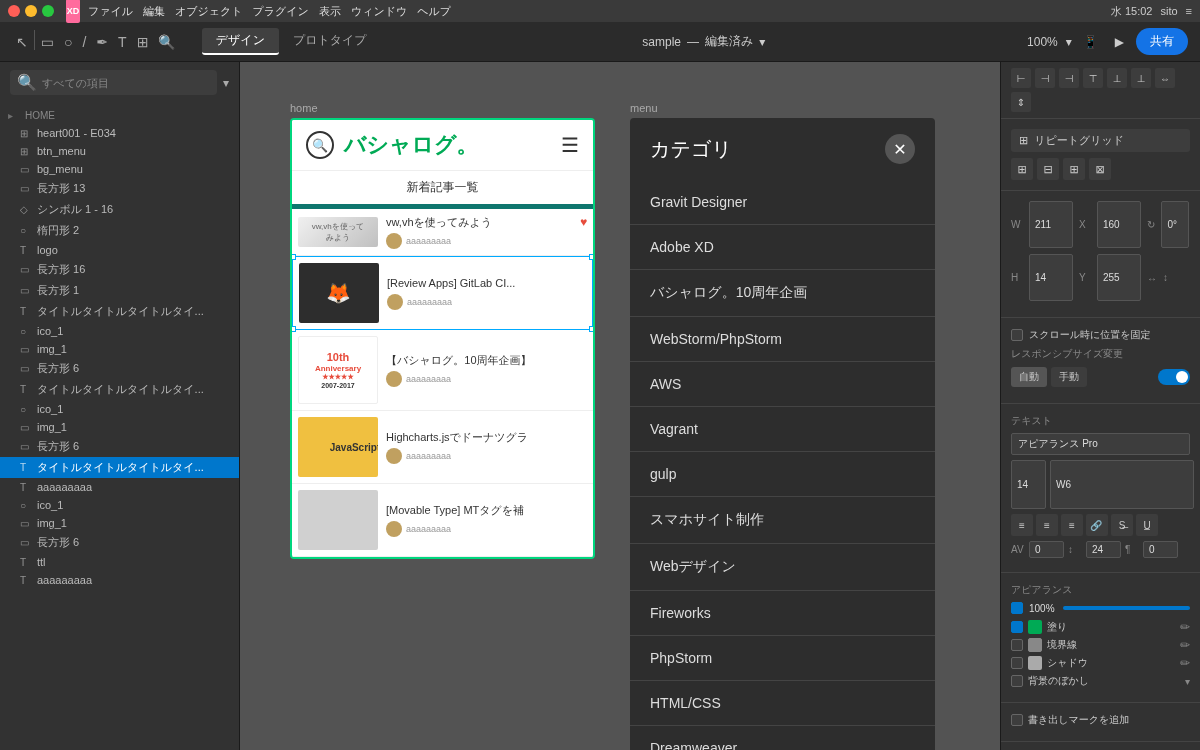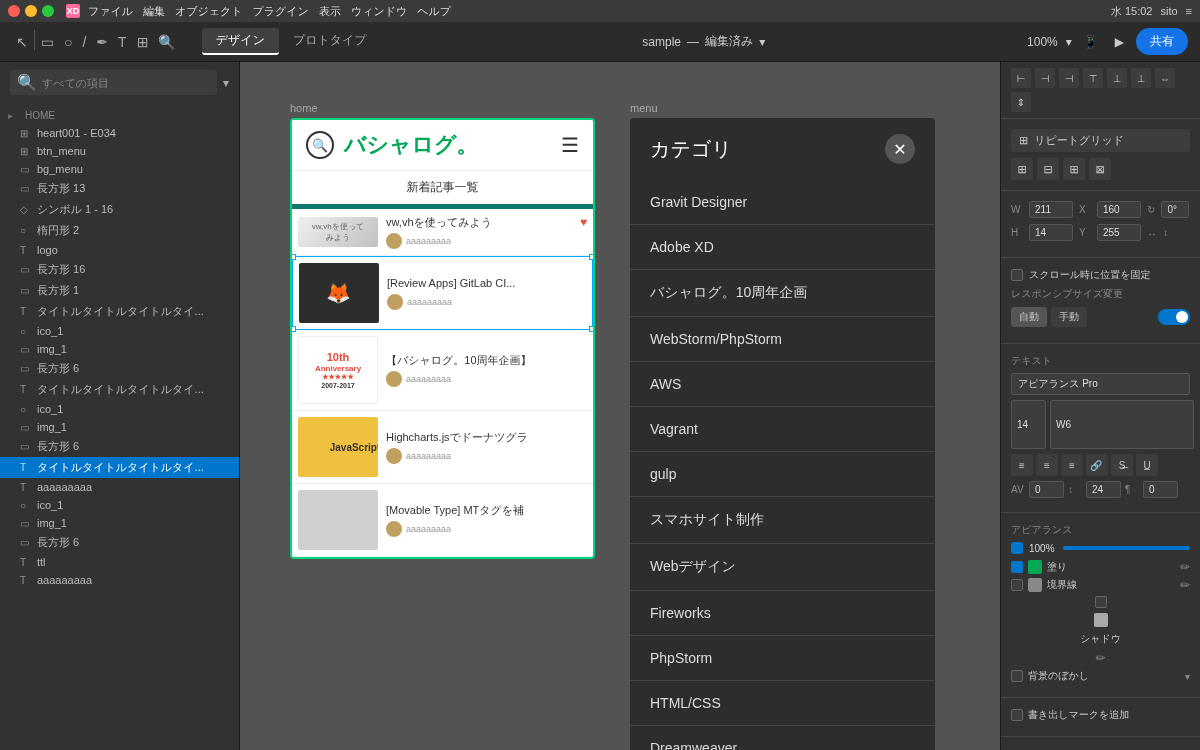--- a/index.html
+++ b/index.html
@@ -10,21 +10,21 @@
       height: 22px;
       background: #3a3a3a;
       display: flex;
       align-items: center;
       padding: 0 8px;
       gap: 8px;
       font-size: 11px;
       color: #ccc;
     }
     .titlebar-left { display: flex; align-items: center; gap: 6px; }
-    .titlebar-icon { width: 14px; height: 14px; background: #ff6b9d; border-radius: 2px; display: flex; align-items: center; justify-content: center; font-size: 9px; color: white; font-weight: bold; }
+    .titlebar-icon { width: 14px; height: 24px; background: #ff6b9d; border-radius: 2px; display: flex; align-items: center; justify-content: center; font-size: 9px; color: white; font-weight: bold; }
     .titlebar-menus { display: flex; gap: 10px; font-size: 11px; color: #ddd; flex: 1; }
     .titlebar-menus span { cursor: pointer; }
     .titlebar-right { display: flex; align-items: center; gap: 8px; font-size: 11px; color: #ccc; }
     .traffic-lights { display: flex; gap: 5px; margin-right: 6px; }
     .tl { width: 12px; height: 12px; border-radius: 50%; }
     .tl-red { background: #ff5f57; }
     .tl-yellow { background: #febc2e; }
     .tl-green { background: #28c840; }
 
     
@@ -278,21 +278,21 @@
       font-size: 11px; cursor: pointer;
     }
     .props-row {
       display: flex; align-items: center; gap: 6px; margin-bottom: 6px;
     }
     .prop-label { color: #888; font-size: 10px; min-width: 12px; }
     .prop-input {
       background: #3d3d3d;
       border: 1px solid #555;
       border-radius: 2px;
-      padding: 2px 5px;
+      padding: 17px 5px;
       font-size: 10px;
       color: #ddd;
       width: 44px;
     }
     .prop-icon { font-size: 10px; color: #888; }
     .checkbox-row {
       display: flex; align-items: center; gap: 6px; margin-bottom: 5px;
     }
     .cb { width: 12px; height: 12px; border: 1px solid #666; border-radius: 2px; background: #3d3d3d; flex-shrink: 0; }
     .cb.checked { background: #0077cc; border-color: #0077cc; }
@@ -345,21 +345,21 @@
     .opacity-bar {
       flex: 1; height: 4px; background: linear-gradient(to right, #0077cc, #0077cc 100%); border-radius: 2px;
     }
     .opacity-label { font-size: 10px; color: #ddd; min-width: 28px; }
     .fill-row { display: flex; align-items: center; gap: 5px; margin-bottom: 4px; }
     .fill-swatch { width: 14px; height: 14px; border-radius: 2px; }
     .fill-label { font-size: 10px; color: #ccc; flex: 1; }
     .fill-edit { font-size: 12px; color: #888; cursor: pointer; }
     .border-row { display: flex; align-items: center; gap: 5px; margin-bottom: 4px; }
     .border-swatch { width: 14px; height: 14px; border-radius: 2px; border: 1px solid #888; }
-    .shadow-row { display: flex; align-items: center; gap: 5px; margin-bottom: 4px; flex-direction: column; }
+    .shadow-row { display: flex; align-items: center; gap: 5px; margin-bottom: 4px; }
     .shadow-swatch { width: 14px; height: 14px; border-radius: 2px; background: #aaa; }
     .blur-row { display: flex; align-items: center; gap: 5px; margin-bottom: 4px; }
     .export-row { display: flex; align-items: center; gap: 5px; margin-bottom: 4px; }
 
     .toolbar-icon-group { display: flex; gap: 2px; }
     .tb-icon { font-size: 14px; color: #aaa; padding: 4px; cursor: pointer; }
     .separator { width: 1px; height: 20px; background: #555; }
 
     
     .right-icons-row {

